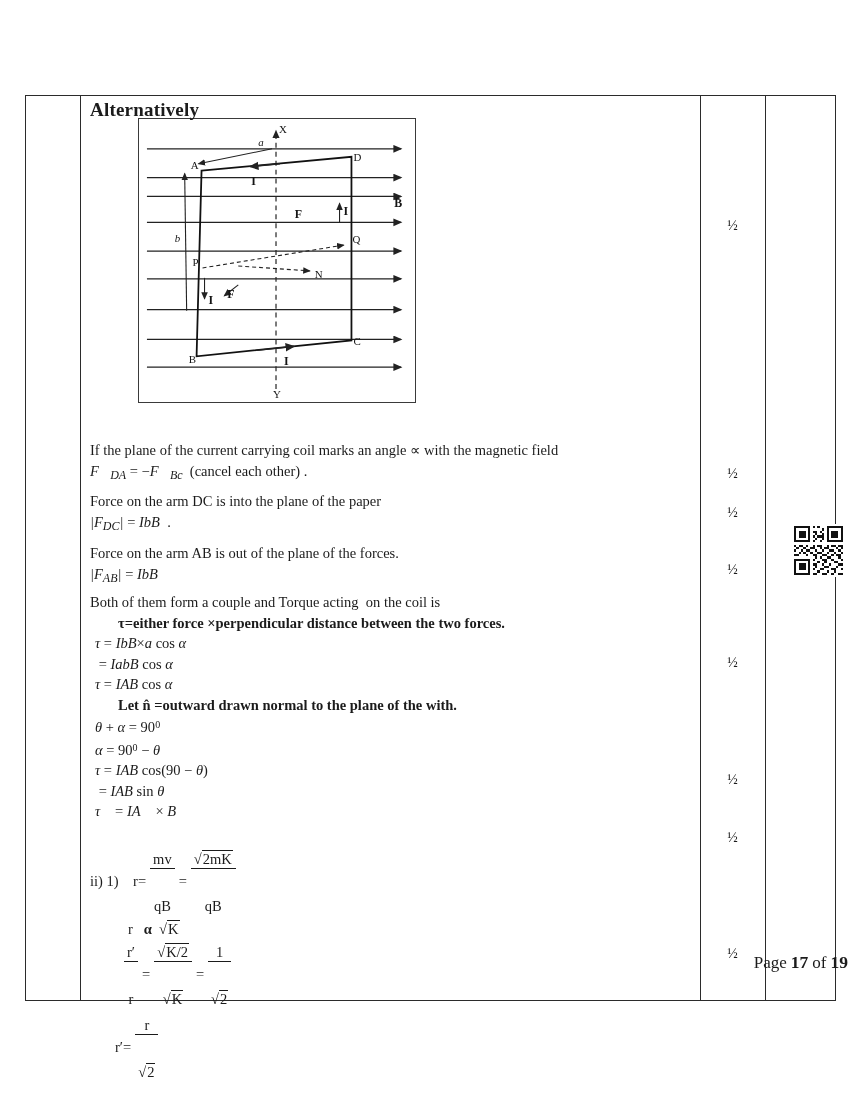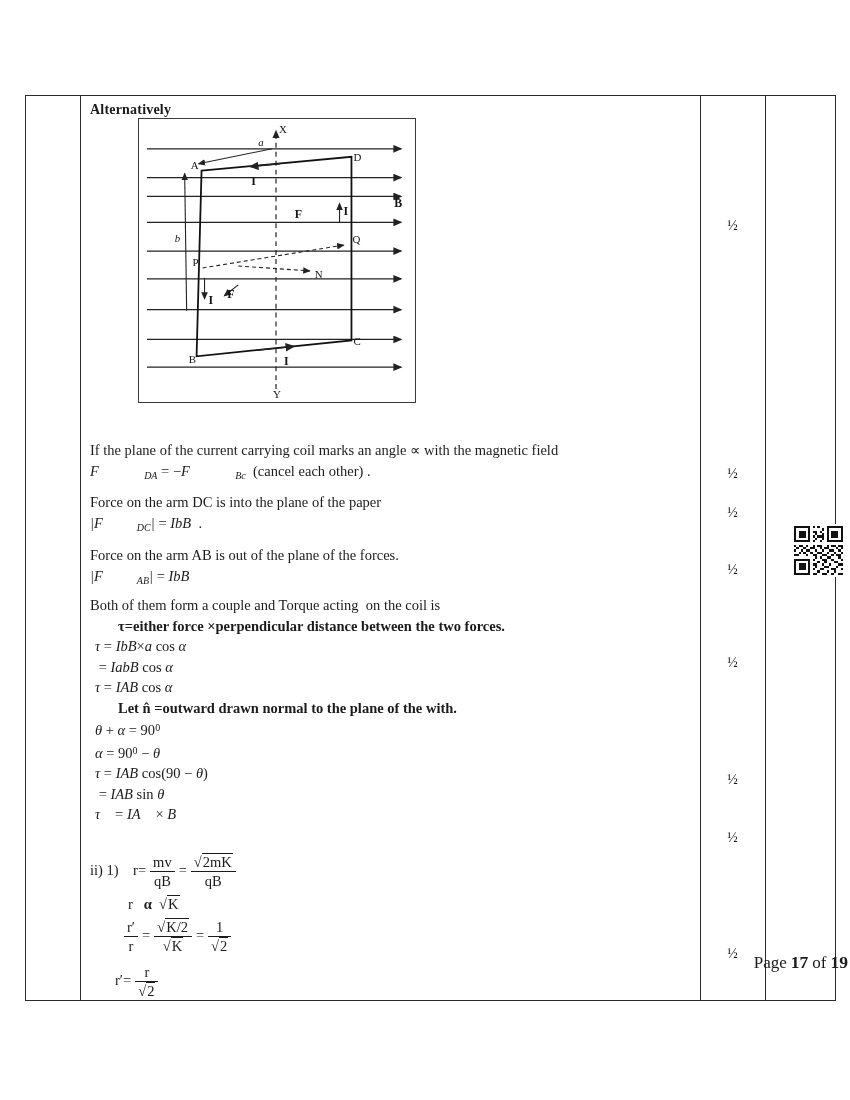--- a/index.html
+++ b/index.html
@@ -6,41 +6,41 @@
   html, body { width: 850px; height: 1100px; }
   body { background: #ffffff; font-family: "Liberation Serif", serif; color: #1b1b1b; }
   .sheet { position: relative; width: 850px; height: 1100px; background: #fff; overflow: hidden; }
 
   
   .tbl { position: absolute; left: 25px; top: 95px; width: 811px; height: 906px; border: 1.5px solid #2b2b2b; }
   .vline { position: absolute; top: 0; height: 100%; width: 0; border-left: 1.4px solid #2b2b2b; }
   .v1 { left: 54px; } .v2 { left: 674px; } .v3 { left: 739px; }
 
   .content { position: absolute; left: 90px; top: 101px; width: 596px; font-size: 14.5px; line-height: 20.5px; }
-  .heading { font-weight: bold; font-size: 14px; line-height: 17px; letter-spacing: .2px; }
+  .heading { font-weight: bold; font-size: 19px; line-height: 17px; letter-spacing: .2px; }
 
   .figure { margin: 0 0 0 48px; width: 278px; height: 285px; border: 1.2px solid #3a3a3a; background: #fff; }
   .figure svg { width: 100%; height: 100%; display: block; }
   .figure text { font-family: "Liberation Serif", serif; font-size: 11px; fill: #141414; }
   .figure text.bold { font-weight: bold; font-size: 12px; }
   .figure text.it { font-style: italic; }
 
   .spacer { height: 37px; }
   .line { min-height: 20.5px; }
   .line i { font-family: "Liberation Serif", serif; }
   .b { font-weight: bold; margin-left: 28px; }
-  sub { font-size: 10px; vertical-align: -3px; margin-left: 34px; }
+  sub { font-size: 12px; vertical-align: -3px; }
   sup { font-size: 10px; vertical-align: 4px; }
   .pb6 { padding-bottom: 6px; } .pb7 { padding-bottom: 7px; } .pb4 { padding-bottom: 4px; }
   .ind1 { padding-left: 5px; }
   .ind25 { padding-left: 25px; } .ind30 { padding-left: 30px; } .ind38 { padding-left: 38px; }
   .mt28 { margin-top: 28px; } .mt4 { margin-top: 4px; } .mt8 { margin-top: 8px; }
   .fr { line-height: 18px; }
 
-  .frac { display: inline-flex; flex-direction: column; vertical-align: middle; text-align: center; margin: 1px 4px; line-height: 16px; }
+  .frac { display: inline-flex; flex-direction: column; vertical-align: middle; text-align: center; margin: 1px 4px; line-height: 16px; gap: 28px; }
   .frac .num { padding: 0 3px 1px; border-bottom: 1.2px solid #1b1b1b; }
   .frac .den { padding: 1px 3px 0; }
   .rad { border-top: 1.2px solid #1b1b1b; padding: 0 1px; }
 
   .mark { position: absolute; left: 701px; width: 63px; text-align: center; font-size: 14px; color: #1b1b1b; }
 
   .qr { position: absolute; left: 794px; top: 524px; width: 49px; height: 53px; background: #fff; }
   .qr svg { width: 100%; height: 100%; display: block; }
 
   .footer { position: absolute; top: 952px; left: 0; width: 100%; text-align: right; font-size: 17px; }

